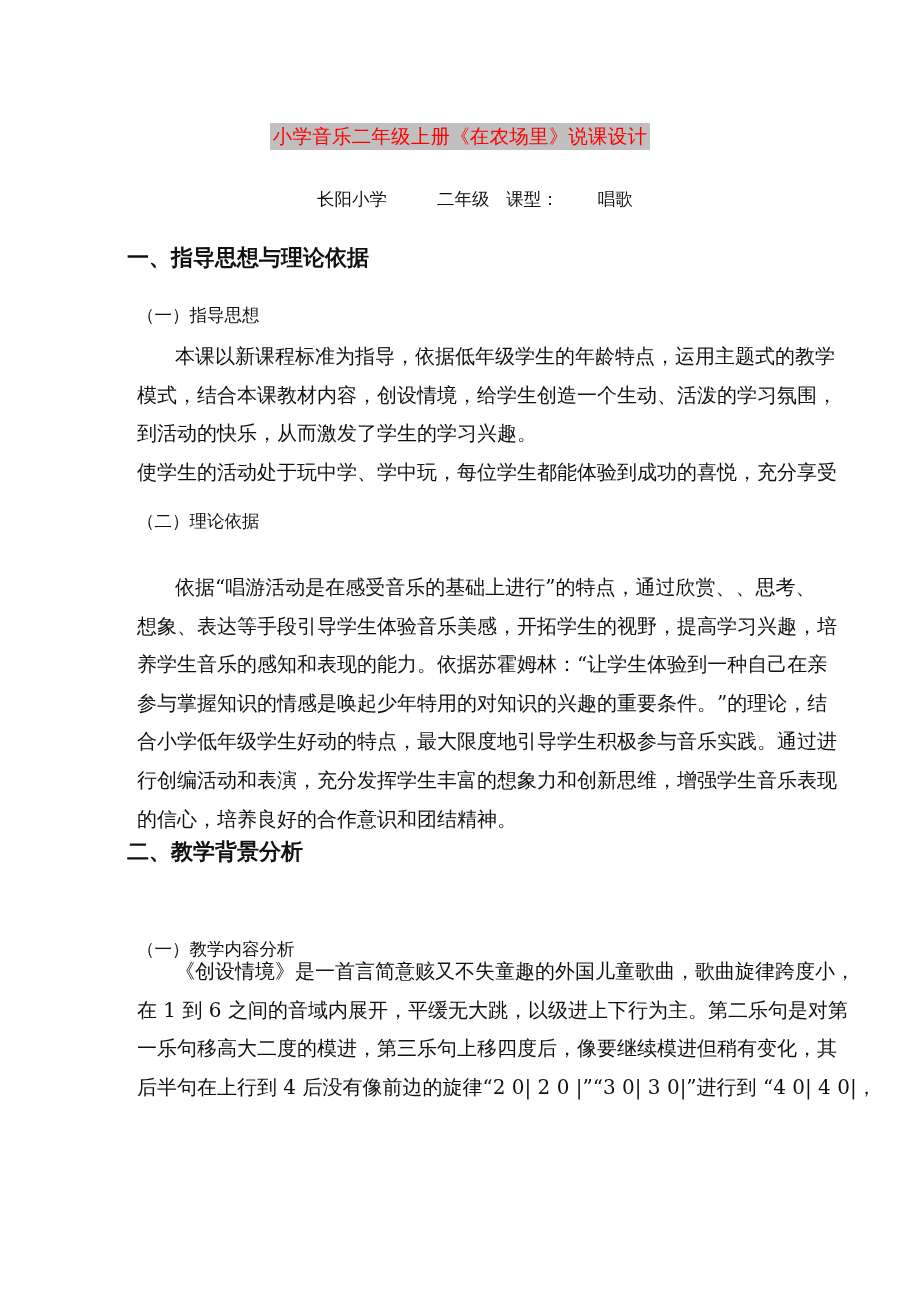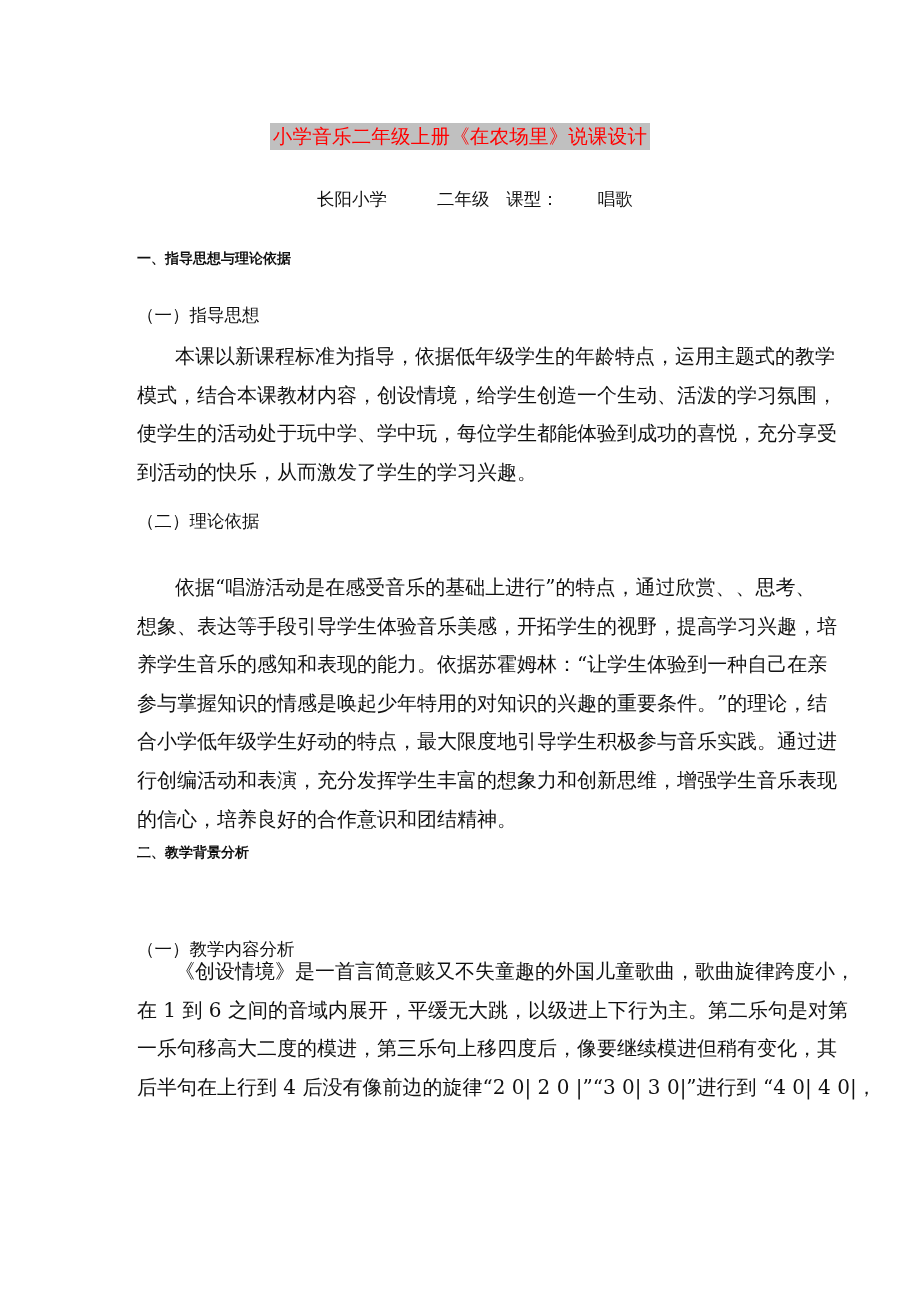--- a/index.html
+++ b/index.html
@@ -10,23 +10,23 @@
   }
   .page { position: absolute; left: 0; top: 0; width: 920px; height: 1160px; }
   .title-wrap { position: absolute; top: 123px; left: 0; width: 920px; text-align: center; }
   .title {
     display: inline-block; background: #c0c0c0; color: #ff0000;
     font-family: "DejaVu Sans", "Liberation Sans", sans-serif;
     font-size: 19.5px; line-height: 27px; padding: 0 3px; letter-spacing: 0.2px;
   }
   .meta { position: absolute; top: 186px; left: 317px; font-size: 17.5px; line-height: 26px; white-space: pre; }
   .h1 {
-    position: absolute; left: 137px;
+    position: absolute; left: 127px;
     font-family: "DejaVu Sans", "Liberation Sans", sans-serif; font-weight: bold;
-    font-size: 14px; line-height: 26px;
+    font-size: 22px; line-height: 26px;
   }
   .h2 { position: absolute; left: 137px; font-size: 17.5px; line-height: 26px; }
   .line { display: block; text-align: justify; text-align-last: justify; white-space: nowrap; }
   .line.last { text-align-last: left; }
   .line.indent { padding-left: 38px; }
   .para2 { position: absolute; left: 137px; width: 648px; font-size: 20px; line-height: 38.6px; margin: 0; }
 </style>
 </head>
 <body>
 
@@ -38,22 +38,22 @@
 
   <div class="meta"><span>长阳小学</span>         <span>二年级</span>   <span>课型：</span>       <span>唱歌</span></div>
 
   <div class="h1" style="top:245px;">一、指导思想与理论依据</div>
 
   <div class="h2" style="top:302px;">（一）指导思想</div>
 
   <div class="para2" style="top:337px;">
     <span class="line indent">本课以新课程标准为指导，依据低年级学生的年龄特点，运用主题式的教学</span>
     <span class="line">模式，结合本课教材内容，创设情境，给学生创造一个生动、活泼的学习氛围，</span>
+    <span class="line last">到活动的快乐，从而激发了学生的学习兴趣。</span>
     <span class="line">使学生的活动处于玩中学、学中玩，每位学生都能体验到成功的喜悦，充分享受</span>
-    <span class="line last">到活动的快乐，从而激发了学生的学习兴趣。</span>
   </div>
 
   <div class="h2" style="top:508px;">（二）理论依据</div>
 
   <div class="para2" style="top:568px;">
     <span class="line indent">依据“唱游活动是在感受音乐的基础上进行”的特点，通过欣赏、、思考、</span>
     <span class="line">想象、表达等手段引导学生体验音乐美感，开拓学生的视野，提高学习兴趣，培</span>
     <span class="line">养学生音乐的感知和表现的能力。依据苏霍姆林：“让学生体验到一种自己在亲</span>
     <span class="line">参与掌握知识的情感是唤起少年特用的对知识的兴趣的重要条件。”的理论，结</span>
     <span class="line">合小学低年级学生好动的特点，最大限度地引导学生积极参与音乐实践。通过进</span>

